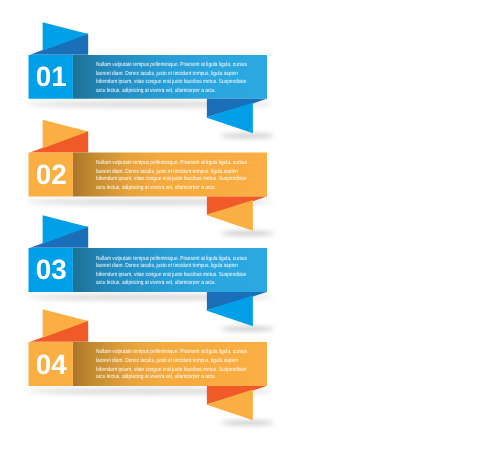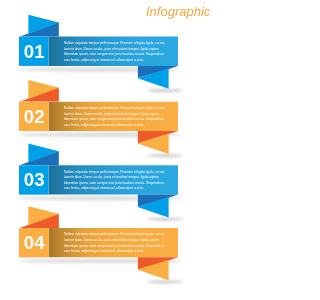--- a/index.html
+++ b/index.html
@@ -6,21 +6,20 @@
 body{font-family:"Liberation Sans",sans-serif;}
 .page{position:relative;width:220px;height:300px;background:#fff;}
 .title{position:absolute;left:146px;top:3.6px;font-size:13px;font-style:italic;font-weight:400;color:#f5a63d;letter-spacing:0px;}
 svg{position:absolute;left:0;top:0;}
 .num{font-size:18.6px;font-weight:bold;fill:#fff;}
 </style>
 </head>
 <body>
 
 <div class="page">
-  <div class="title">Infographic</div>
   <svg id="art" width="220" height="300">
       <defs>
         <filter id="blur" x="-60%" y="-400%" width="220%" height="900%">
           <feGaussianBlur stdDeviation="1.8"></feGaussianBlur>
         </filter>
         <linearGradient id="g0" x1="0" x2="1">
           <stop offset="0" stop-color="#1d7195"></stop>
           <stop offset="0.18" stop-color="#2289be"></stop>
           <stop offset="0.475" stop-color="#279dd5"></stop>
           <stop offset="0.71" stop-color="#2ca5de"></stop>

